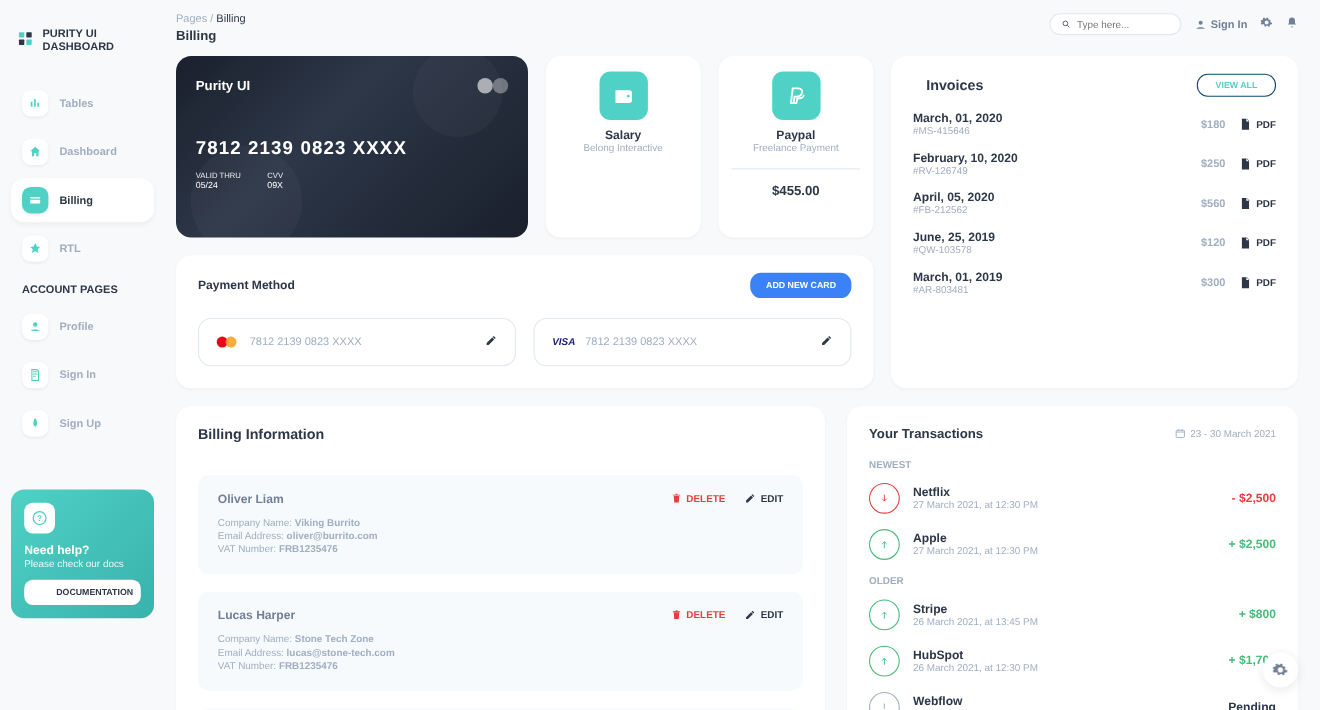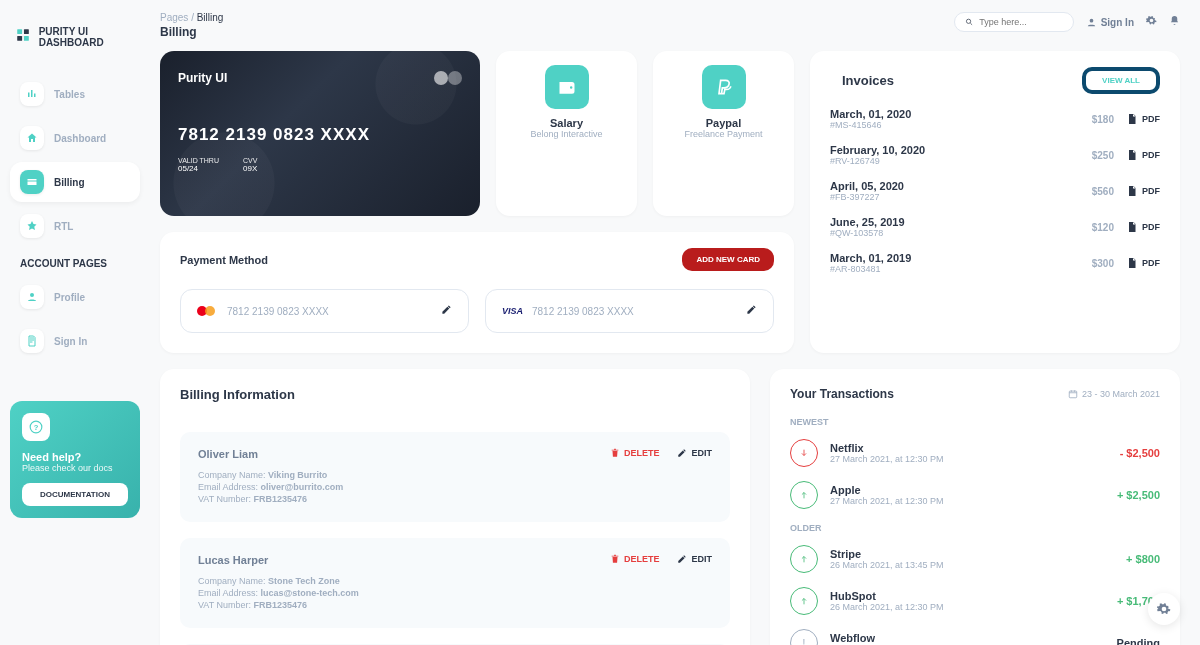--- a/index.html
+++ b/index.html
@@ -13,21 +13,21 @@
 .nav-icon-wrap { width: 24px; height: 24px; border-radius: 8px; display: flex; align-items: center; justify-content: center; background: #fff; box-shadow: 0 1px 3px rgba(0,0,0,0.08); }
 .nav-item.active .nav-icon-wrap { background: #4fd1c5; }
 .nav-item.active .nav-icon-wrap svg { fill: #fff; }
 .nav-icon-wrap svg { width: 12px; height: 12px; fill: #4fd1c5; }
 .section-label { font-size: 10px; font-weight: 700; color: #2d3748; padding: 8px 10px; margin-top: 4px; }
 .help-card { margin-top: 40px; background: linear-gradient(135deg, #4fd1c5, #38b2ac); border-radius: 12px; padding: 12px; color: #fff; position: relative; overflow: hidden; }
 .help-icon { width: 28px; height: 28px; background: #fff; border-radius: 8px; display: flex; align-items: center; justify-content: center; margin-bottom: 10px; }
 .help-icon svg { width: 14px; height: 14px; fill: #4fd1c5; }
 .help-title { font-size: 11px; font-weight: 700; }
 .help-sub { font-size: 9px; opacity: 0.9; margin-bottom: 10px; }
-.help-btn { width: 100%; background: #fff; color: #2d3748; border: none; border-radius: 8px; padding: 7px; font-size: 8px; font-weight: 700; cursor: pointer; }
+.help-btn { width: 100%; background: #fff; color: #2d3748; border: none; border-radius: 8px; padding: 7px; font-size: 8px; font-weight: 700; cursor: pointer; text-align: right; }
 .main { flex: 1; padding: 12px 20px 20px 10px; min-width: 0; }
 .topbar { display: flex; justify-content: space-between; align-items: flex-start; margin-bottom: 12px; }
 .crumbs { font-size: 10px; color: #a0aec0; }
 .crumbs .cur { color: #2d3748; }
 .page-title { font-size: 12px; font-weight: 700; color: #2d3748; margin-top: 2px; }
 .top-right { display: flex; align-items: center; gap: 12px; }
 .search { display: flex; align-items: center; background: #fff; border: 1px solid #e2e8f0; border-radius: 12px; padding: 4px 10px; width: 120px; }
 .search input { border: none; outline: none; font-size: 9px; width: 100%; color: #a0aec0; }
 .search svg { width: 10px; height: 10px; fill: #2d3748; margin-right: 6px; }
 .signin { display: flex; align-items: center; gap: 4px; font-size: 10px; font-weight: 700; color: #718096; cursor: pointer; }
@@ -48,32 +48,32 @@
 .cc-foot .lbl { font-size: 7px; opacity: 0.9; }
 .stat { flex: 1; padding: 14px 12px; text-align: center; display: flex; flex-direction: column; }
 .stat-icon { width: 44px; height: 44px; border-radius: 10px; background: #4fd1c5; display: flex; align-items: center; justify-content: center; margin: 0 auto 8px; }
 .stat-icon svg { width: 20px; height: 20px; fill: #fff; }
 .stat-title { font-size: 11px; font-weight: 700; color: #2d3748; }
 .stat-sub { font-size: 9px; color: #a0aec0; margin-bottom: 14px; }
 .stat-val { font-size: 12px; font-weight: 700; padding-top: 12px; border-top: 1px solid #e2e8f0; }
 .inv { width: 370px; padding: 16px 20px; flex-shrink: 0; }
 .inv-head { display: flex; justify-content: space-between; align-items: center; margin-bottom: 14px; }
 .inv-head h3 { font-size: 13px; font-weight: 700; padding-left: 12px; }
-.view-all { border: 4px solid #0c4a6e; color: #4fd1c5; background: transparent; border-radius: 10px; padding: 5px 16px; font-size: 8px; font-weight: 700; cursor: pointer; }
+.view-all { border: 1px solid #0c4a6e; color: #4fd1c5; background: transparent; border-radius: 10px; padding: 5px 16px; font-size: 8px; font-weight: 700; cursor: pointer; }
 .inv-row { display: flex; align-items: center; justify-content: space-between; margin-bottom: 14px; }
 .inv-info .date { font-size: 11px; font-weight: 700; color: #2d3748; }
 .inv-info .code { font-size: 9px; color: #a0aec0; }
 .inv-right { display: flex; align-items: center; gap: 12px; font-size: 10px; color: #a0aec0; }
 .inv-right .amt { font-weight: 700; }
 .pdf { display: flex; align-items: center; gap: 4px; color: #2d3748; font-weight: 700; font-size: 9px; cursor: pointer; }
 .pdf svg { width: 12px; height: 14px; fill: #2d3748; }
 .pm { padding: 16px 20px 20px; flex: 1; }
 .pm-head { display: flex; justify-content: space-between; align-items: center; margin-bottom: 18px; }
 .pm-head h3 { font-size: 11px; font-weight: 700; }
-.add-card { background: #b91c1c; color: #fff; border: none; border-radius: 10px; padding: 7px 14px; font-size: 8px; font-weight: 700; cursor: pointer; }
+.add-card { background: #3b82f6; color: #fff; border: none; border-radius: 10px; padding: 7px 14px; font-size: 8px; font-weight: 700; cursor: pointer; }
 .pm-cards { display: flex; gap: 16px; }
 .pm-card { flex: 1; border: 1px solid #e2e8f0; border-radius: 12px; padding: 14px 16px; display: flex; align-items: center; gap: 10px; }
 .pm-logo { width: 20px; height: 14px; display: flex; align-items: center; }
 .mc { position: relative; width:18px; height:12px; }
 .mc::before, .mc::after { content:""; position:absolute; width:10px; height:10px; border-radius:50%; top:1px; }
 .mc::before { left:0; background:#eb001b; }
 .mc::after { right:0; background:#f79e1b; opacity:0.85; }
 .visa { font-size: 9px; font-weight: 900; font-style: italic; color: #1a1f71; }
 .pm-num { flex: 1; font-size: 10px; color: #a0aec0; font-weight: 500; }
 .pm-edit { cursor: pointer; }
@@ -175,20 +175,28 @@
       <span>Profile</span>
     </div>
     <div class="nav-item">
       <span class="nav-icon-wrap">
           <svg viewBox="0 0 24 24">
             <path d="M6 2h9l3 3v17H6zm2 4h8M8 10h8M8 14h5" fill="none" stroke="#4fd1c5" stroke-width="2"></path>
           </svg>
         </span>
       <span>Sign In</span>
     </div>
+    <div class="nav-item">
+      <span class="nav-icon-wrap">
+          <svg viewBox="0 0 24 24">
+            <path d="M12 2c3 3 4 8 3 13l-3 3-3-3c-1-5 0-10 3-13z"></path>
+          </svg>
+        </span>
+      <span>Sign Up</span>
+    </div>
 
     <div class="help-card">
       <div class="help-icon">
           <svg viewBox="0 0 24 24">
             <circle cx="12" cy="12" r="10" fill="none" stroke="#4fd1c5" stroke-width="2"></circle>
             <text x="12" y="17" text-anchor="middle" font-size="13" fill="#4fd1c5" font-weight="bold">?</text>
           </svg>
         </div>
       <div class="help-title">Need help?</div>
       <div class="help-sub">Please check our docs</div>
@@ -258,20 +266,21 @@
             <div class="stat-sub">Belong Interactive</div>
           </div>
           <div class="card stat">
             <div class="stat-icon">
                 <svg viewBox="0 0 24 24">
                   <path d="M7 4h7c3 0 5 2 4 5-.7 2.3-3 4-6 4h-2l-1 7H6l2-16zm2 16h3l1-5h2c3 0 5-2 5-4" fill="none" stroke="#fff" stroke-width="2"></path>
                 </svg>
               </div>
             <div class="stat-title">Paypal</div>
             <div class="stat-sub">Freelance Payment</div>
+            <div class="stat-val">$455.00</div>
           </div>
         </div>
         <div class="card pm">
           <div class="pm-head">
             <h3>Payment Method</h3>
             <button class="add-card">ADD NEW CARD</button>
           </div>
           <div class="pm-cards">
             <div class="pm-card">
               <span class="pm-logo">
@@ -327,21 +336,21 @@
                     <path d="M6 2h9l4 4v16H6z"></path>
                     <path d="M14 2v5h5" fill="#fff"></path>
                   </svg>
                   <span>PDF</span>
                 </span>
      </div>
    </div>
             <div class="inv-row">
      <div class="inv-info">
                 <div class="date">April, 05, 2020</div>
-                <div class="code">#FB-397227</div>
+                <div class="code">#FB-212562</div>
               </div>
      <div class="inv-right">
                 <span class="amt">$560</span>
        <span class="pdf">
                   <svg viewBox="0 0 24 24">
                     <path d="M6 2h9l4 4v16H6z"></path>
                     <path d="M14 2v5h5" fill="#fff"></path>
                   </svg>
                   <span>PDF</span>
                 </span>

